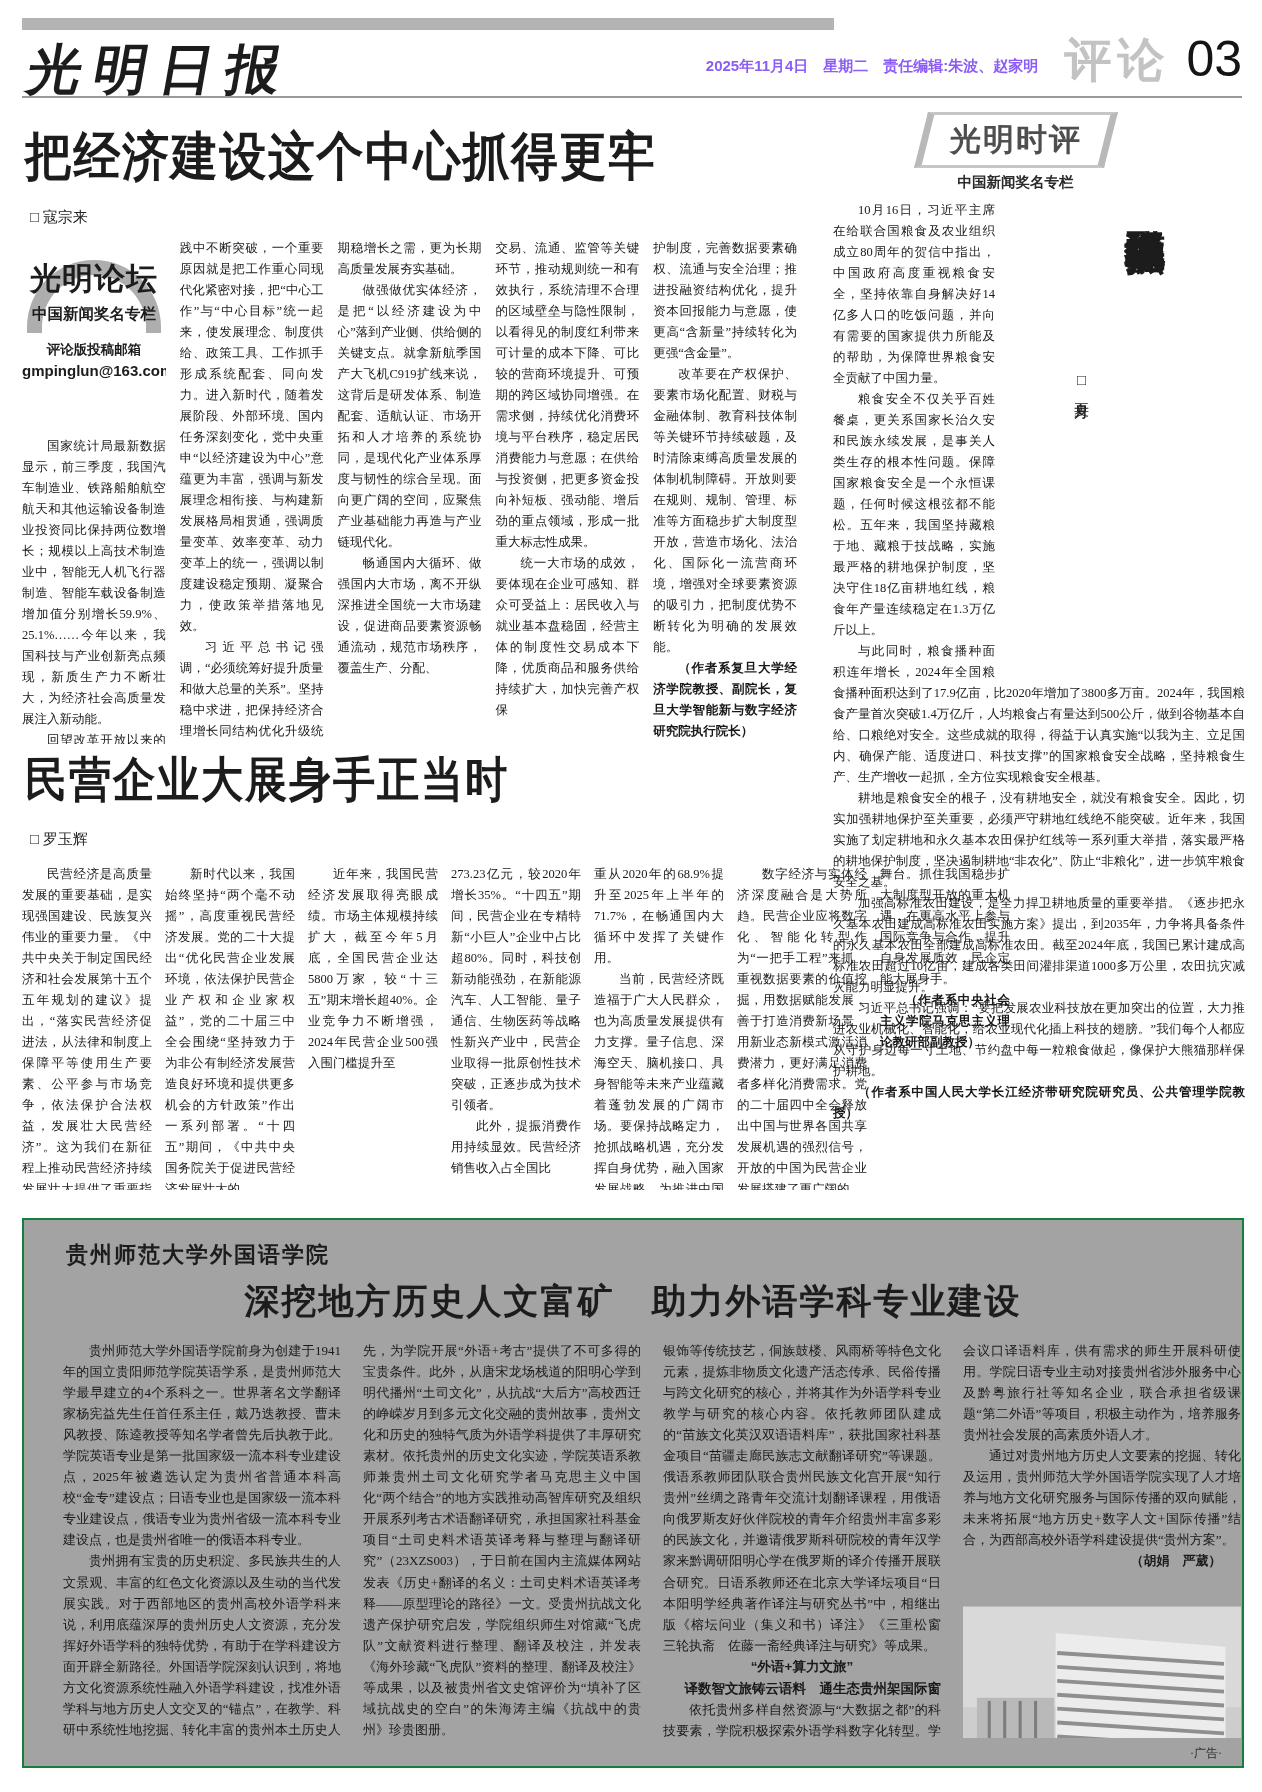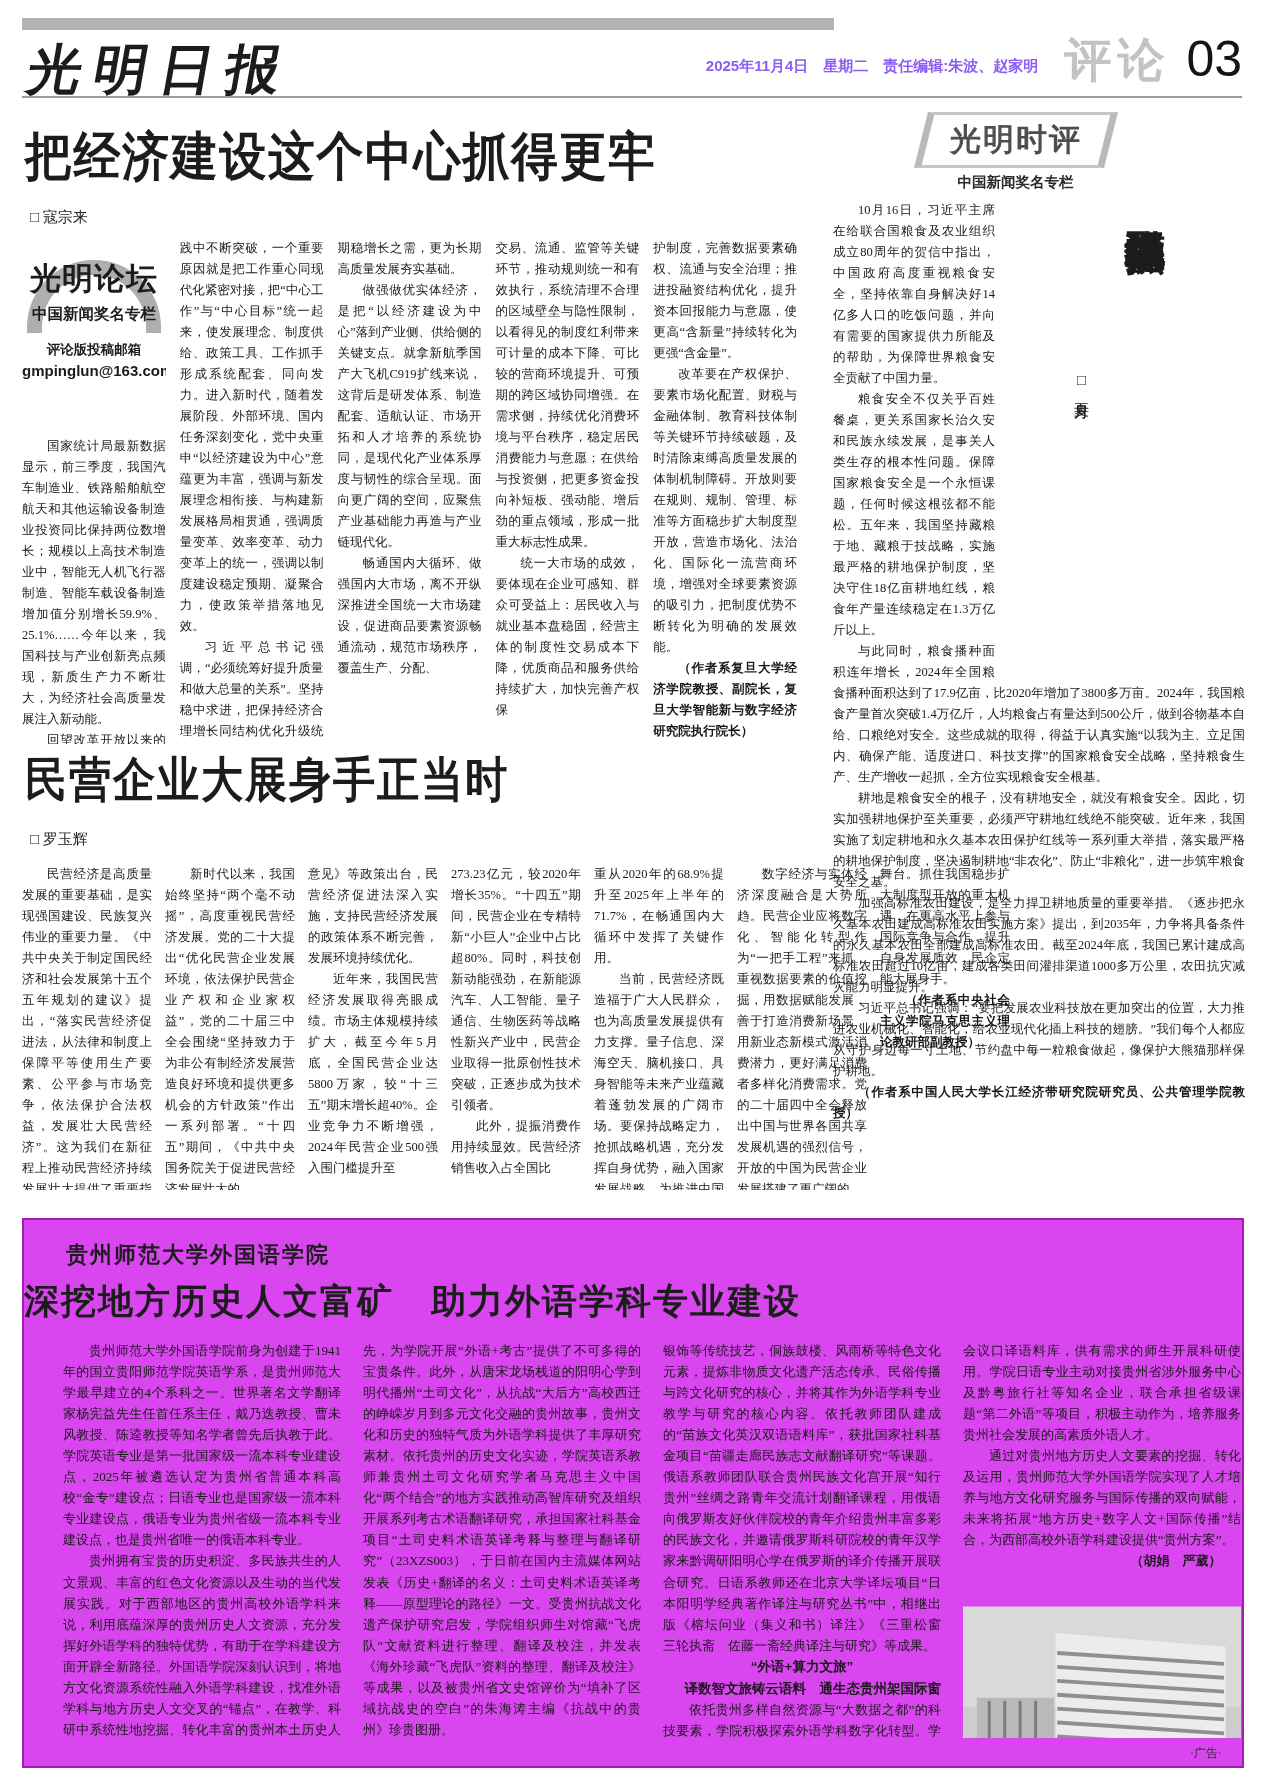--- a/index.html
+++ b/index.html
@@ -71,25 +71,25 @@
   .v-byline{writing-mode:vertical-rl;font-size:15px;margin-top:172px;color:#222;}
 
   
   .a2-headline{left:25px;top:748px;font-size:48px;font-weight:900;letter-spacing:2px;
                transform:scaleX(0.88);transform-origin:left;white-space:nowrap;}
   .a2-byline{left:30px;top:830px;}
   .a2-body{left:22px;top:864px;width:988px;height:326px;display:flex;gap:13px;}
   .a2col{flex:1;overflow:hidden;height:100%;}
 
   
-  .ad-box{left:22px;top:1218px;width:1218px;height:546px;border:2px solid #a21caf;
-          background:#d946ef;}
+  .ad-box{left:22px;top:1218px;width:1218px;height:546px;border:2px solid #15803d;
+          background:#a3a3a3;}
   .ad-org{position:absolute;left:42px;top:20px;font-size:22px;font-weight:bold;
           font-family:"Liberation Sans",sans-serif;letter-spacing:2px;}
-  .ad-title{position:absolute;left:0;top:58px;width:100%;font-size:35px;
+  .ad-title{position:absolute;left:0;top:58px;width:100%;text-align:center;font-size:35px;
             font-weight:900;letter-spacing:2px;}
   .ad-cols{position:absolute;left:20px;top:120px;width:1178px;height:398px;display:flex;gap:22px;margin-left:19px;}
   .adcol{flex:1;overflow:hidden;height:100%;}
   .adcol .col-text{font-size:13px;line-height:1.62;}
   .photo{width:100%;height:252px;margin-top:6px;display:block;}
   .ad-mark{position:absolute;right:20px;bottom:4px;font-size:12px;color:#333;}
 </style>
 </head>
 <body>
 
@@ -168,21 +168,20 @@
   <div class="abs byline a2-byline">□ 罗玉辉</div>
 
   <div class="abs a2-body">
     <div class="a2col col-text">
         <p class="b-p">民营经济是高质量发展的重要基础，是实现强国建设、民族复兴伟业的重要力量。《中共中央关于制定国民经济和社会发展第十五个五年规划的建议》提出，“落实民营经济促进法，从法律和制度上保障平等使用生产要素、公平参与市场竞争，依法保护合法权益，发展壮大民营经济”。这为我们在新征程上推动民营经济持续发展壮大提供了重要指引。</p>
       </div>
     <div class="a2col col-text">
         <p class="b-p">新时代以来，我国始终坚持“两个毫不动摇”，高度重视民营经济发展。党的二十大提出“优化民营企业发展环境，依法保护民营企业产权和企业家权益”，党的二十届三中全会围绕“坚持致力于为非公有制经济发展营造良好环境和提供更多机会的方针政策”作出一系列部署。“十四五”期间，《中共中央　国务院关于促进民营经济发展壮大的</p>
       </div>
     <div class="a2col col-text">
-        <p class="b-c">意见》等政策出台，民营经济促进法深入实施，支持民营经济发展的政策体系不断完善，发展环境持续优化。</p>
         <p class="b-p">近年来，我国民营经济发展取得亮眼成绩。市场主体规模持续扩大，截至今年5月底，全国民营企业达5800万家，较“十三五”期末增长超40%。企业竞争力不断增强，2024年民营企业500强入围门槛提升至</p>
       </div>
     <div class="a2col col-text">
         <p class="b-c">273.23亿元，较2020年增长35%。“十四五”期间，民营企业在专精特新“小巨人”企业中占比超80%。同时，科技创新动能强劲，在新能源汽车、人工智能、量子通信、生物医药等战略性新兴产业中，民营企业取得一批原创性技术突破，正逐步成为技术引领者。</p>
         <p class="b-p">此外，提振消费作用持续显效。民营经济销售收入占全国比</p>
       </div>
     <div class="a2col col-text">
         <p class="b-c">重从2020年的68.9%提升至2025年上半年的71.7%，在畅通国内大循环中发挥了关键作用。</p>
         <p class="b-p">当前，民营经济既造福于广大人民群众，也为高质量发展提供有力支撑。量子信息、深海空天、脑机接口、具身智能等未来产业蕴藏着蓬勃发展的广阔市场。要保持战略定力，抢抓战略机遇，充分发挥自身优势，融入国家发展战略，为推进中国式现代化贡献更大力量。</p>
       </div>

